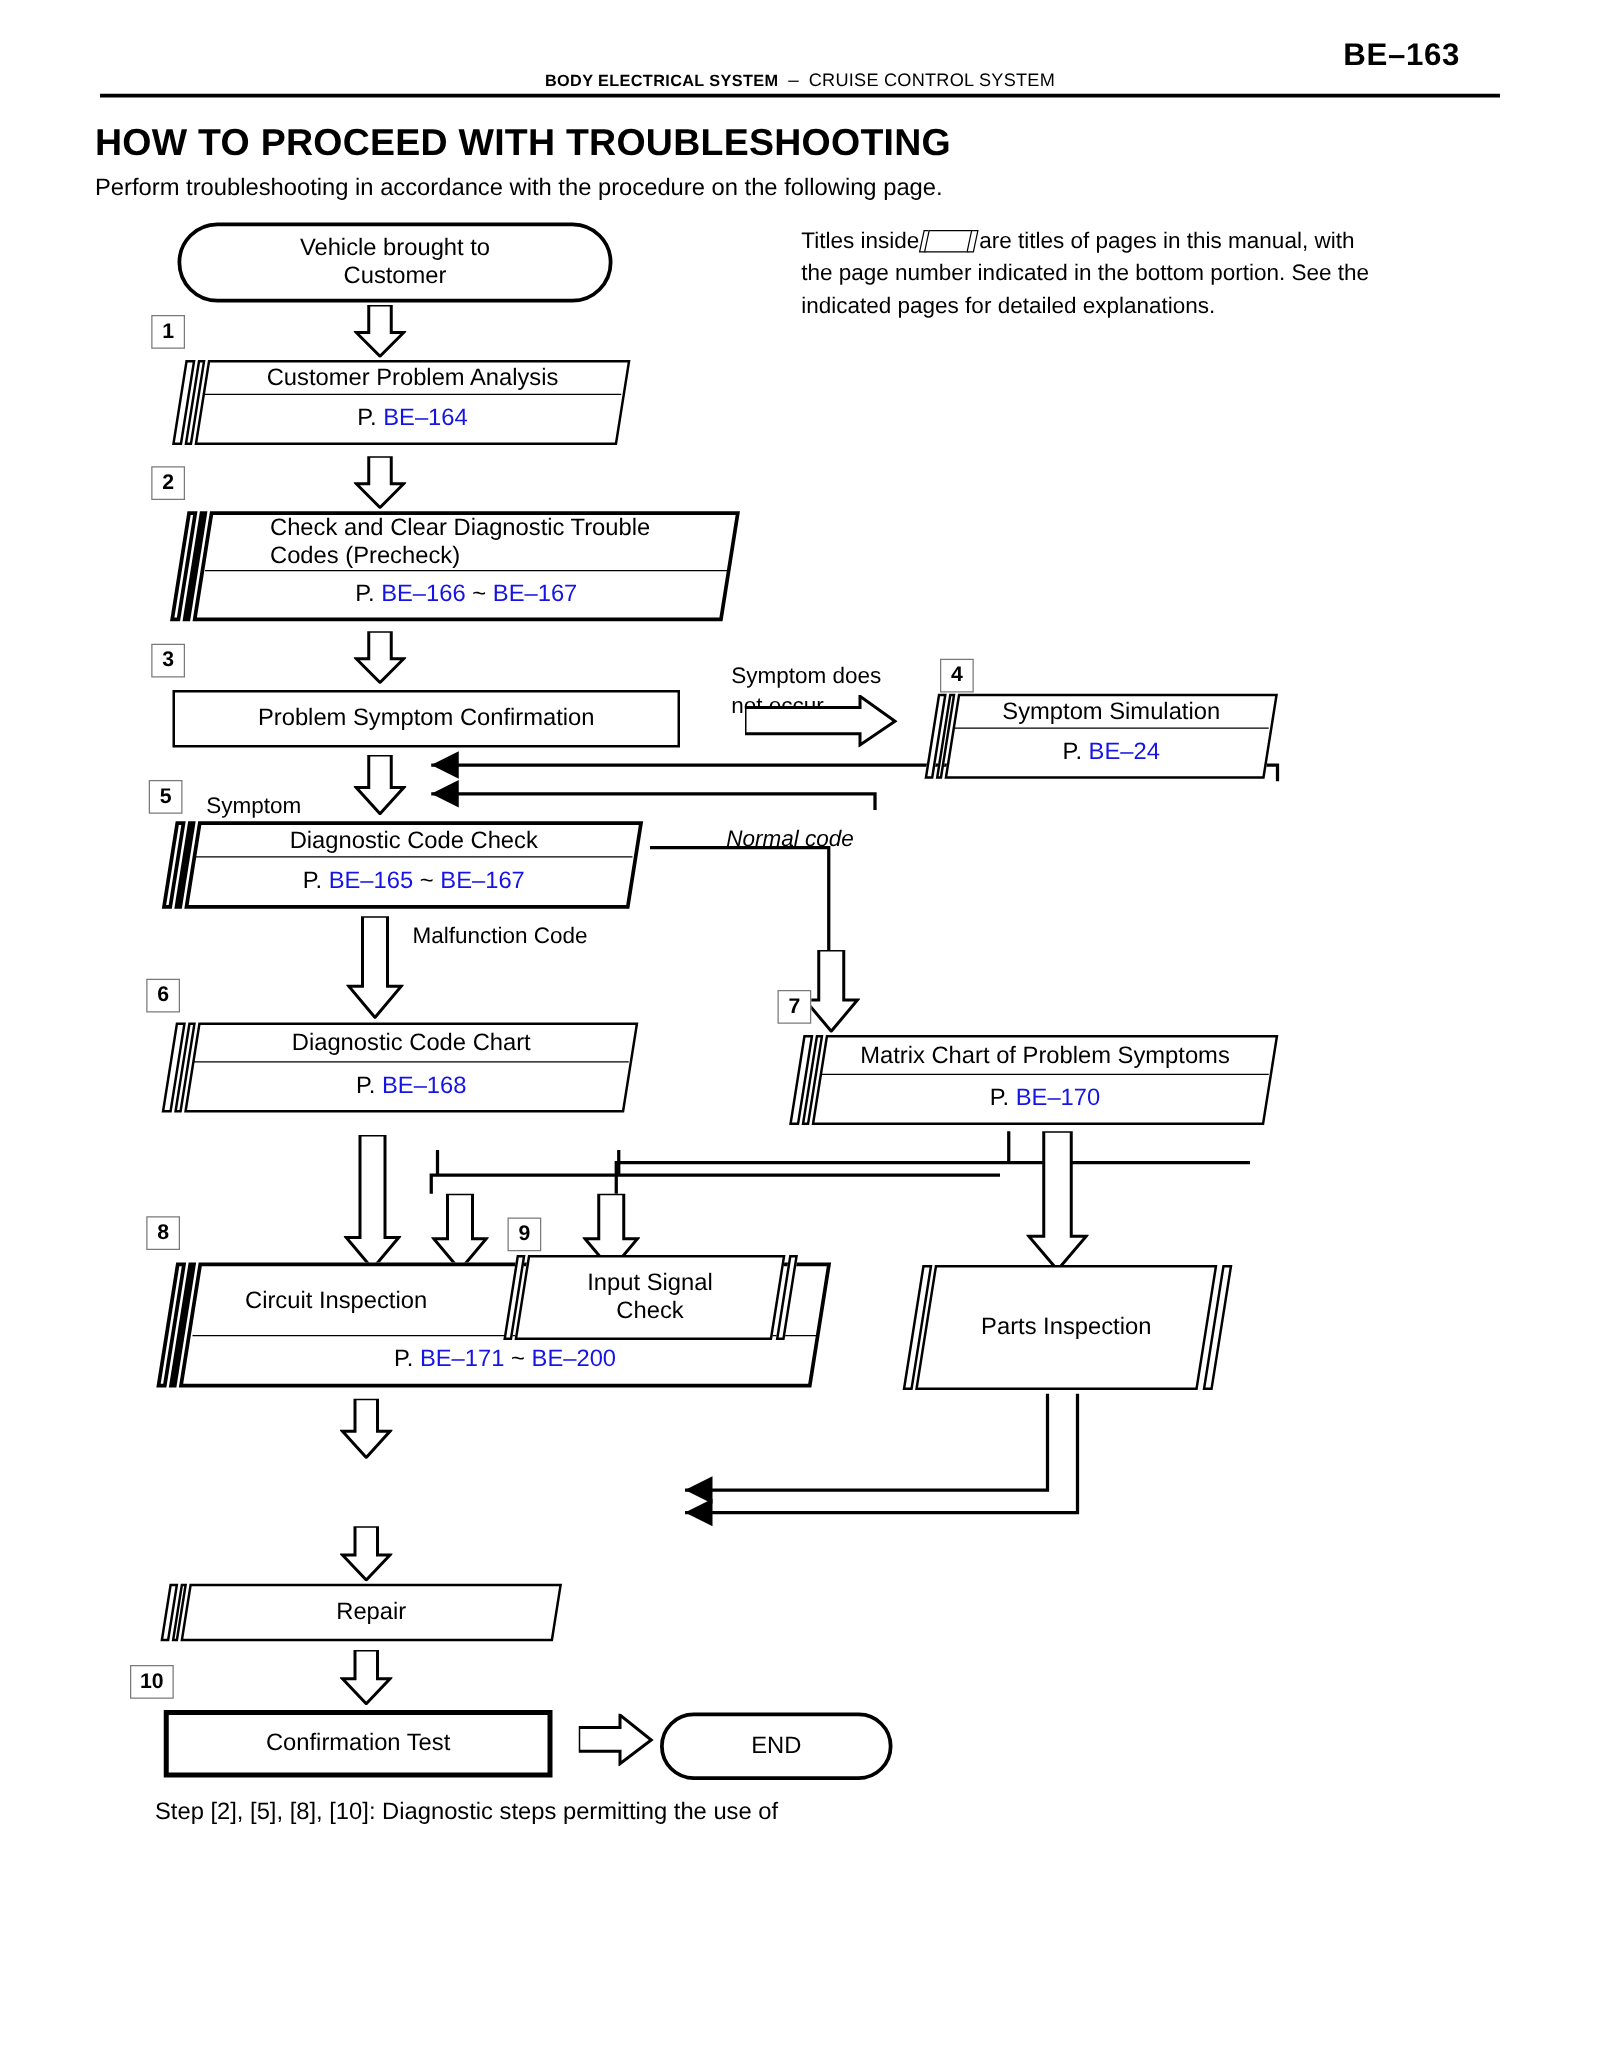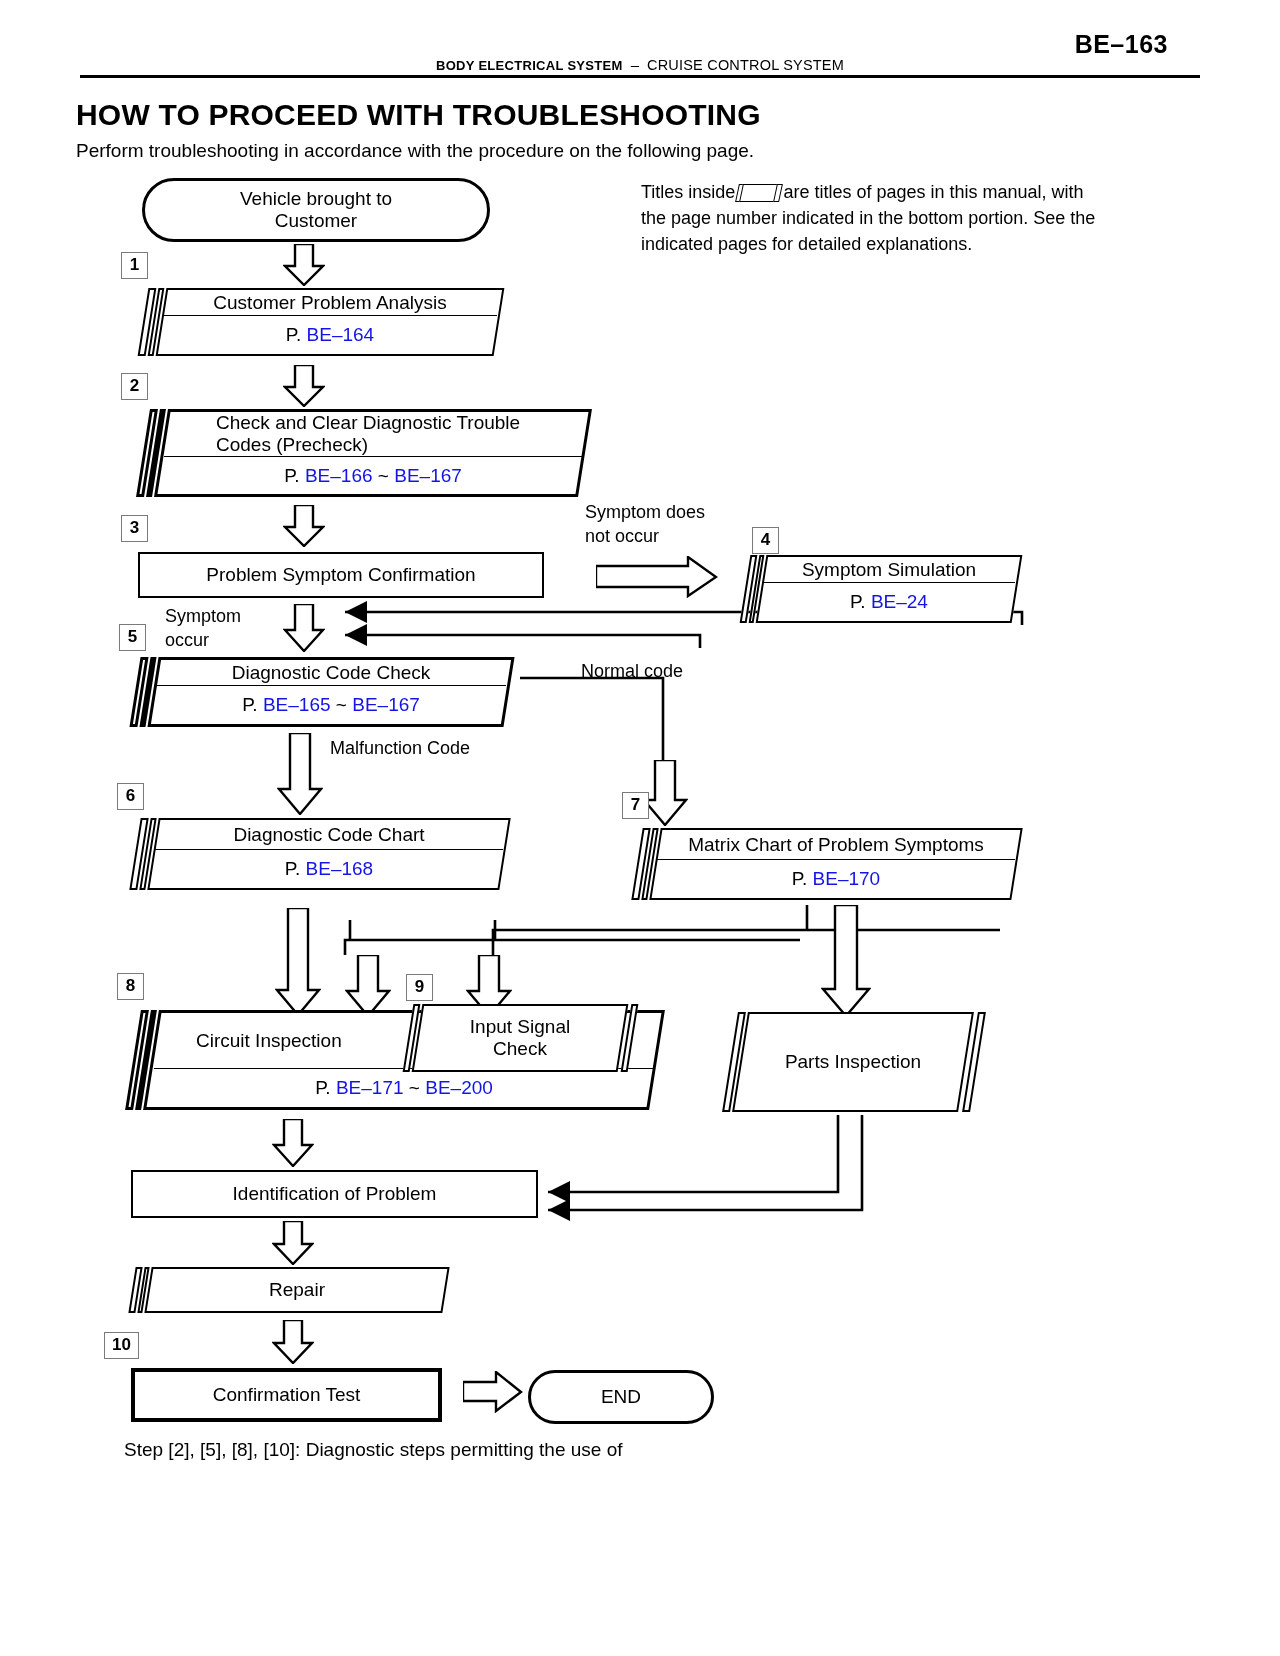--- a/index.html
+++ b/index.html
@@ -241,21 +241,21 @@
   }
 
   
   .flow-label {
     position: absolute;
     font-size: 18px;
     line-height: 24px;
     background: transparent;
     white-space: nowrap;
   }
-  .flow-label.two-line { white-space: normal; }
+  .flow-label.two-line { white-space: normal; margin-top: 28px; }
 
   
   #footnote {
     position: absolute;
     left: 124px;
     top: 1435px;
     font-size: 19px;
     line-height: 30px;
     width: 900px;
   }
@@ -407,21 +407,21 @@
         <span class="pn-title-row">
           <span class="node-title">Diagnostic Code Check</span>
         </span>
         <span class="pn-ref-row">
           <span class="pn-ref"><span>P.</span>&nbsp;<span class="ref-link">BE–165</span>&nbsp;<span>~</span>&nbsp;<span class="ref-link">BE–167</span></span>
         </span>
       </span>
     </span>
   </div>
 
-  <div class="flow-label" style="left:581px; top:659px;">
+  <div class="flow-label" style="left:581px; top:659px;font-style:italic;">
     <span>Normal code</span>
   </div>
 
   <div class="flow-label" style="left:330px; top:736px;">
     <span>Malfunction Code</span>
   </div>
 
   <svg class="arrow-down" style="left:277px; top:733px;" width="46" height="82" viewBox="0 0 46 82">
     <path d="M 13 0 L 33 0 L 33 56 L 44 56 L 23 81 L 2 56 L 13 56 Z" fill="#fff" stroke="#000" stroke-width="2.4"></path>
   </svg>
@@ -514,23 +514,20 @@
         </span>
       </span>
     </span>
     <span class="pn-spine2" style="left:240px; width:8px;"></span>
   </div>
 
   <svg class="arrow-down" style="left:272px; top:1119px;" width="42" height="48" viewBox="0 0 42 48">
     <path d="M 12 0 L 30 0 L 30 26 L 40 26 L 21 47 L 2 26 L 12 26 Z" fill="#fff" stroke="#000" stroke-width="2.4"></path>
   </svg>
 
-  <div class="rect-box" style="left:131px; top:1170px; width:403px; height:44px;">
-    <span class="node-title">Identification of Problem</span>
-  </div>
 
   <svg class="arrow-down" style="left:272px; top:1221px;" width="42" height="44" viewBox="0 0 42 44">
     <path d="M 12 0 L 30 0 L 30 23 L 40 23 L 21 43 L 2 23 L 12 23 Z" fill="#fff" stroke="#000" stroke-width="2.4"></path>
   </svg>
 
   <div class="page-node" style="left:132px; top:1267px; width:322px; height:46px;">
     <span class="pn-spine" style="left:0px; width:7px;"></span>
     <span class="pn-spine2" style="left:9px; width:5px;"></span>
     <span class="pn-body" style="left:16px; width:298px;">
       <span class="pn-inner">

